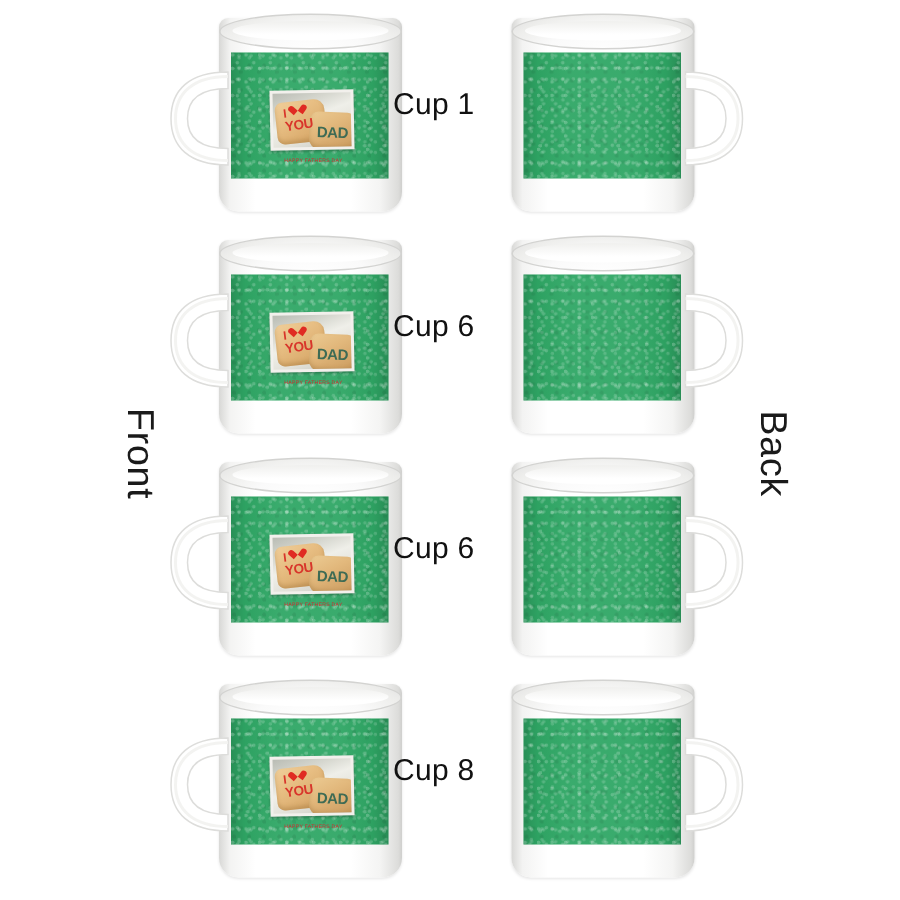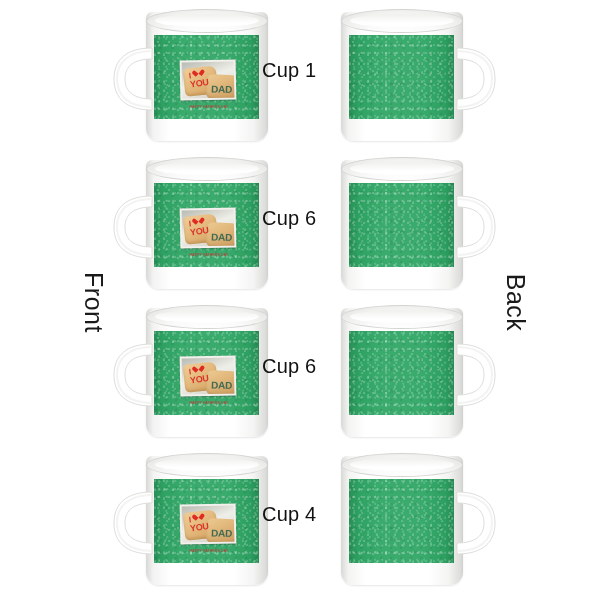--- a/index.html
+++ b/index.html
@@ -447,21 +447,21 @@
           </div>
         </div>
         <div class="caption">HAPPY  FATHERS DAY</div>
       </div>
 
       <div class="mug-rim">
         <div class="mug-rim-inner"></div>
       </div>
     </div>
 
-    <div class="cup-label">Cup 4</div>
+    <div class="cup-label">Cup 8</div>
 
     <div class="mug back">
       <div class="mug-body"></div>
 
       <svg class="handle-svg" viewBox="0 0 56 74">
         <path d="M16 6 C42 6 54 18 54 37 C54 56 42 68 16 68 L16 57 C34 57 43 50 43 37 C43 24 34 17 16 17 Z" fill="#ffffff" stroke="#dddddb" stroke-width="1"></path>
         <path d="M16 9 C39 9 51 20 51 37 C51 54 39 65 16 65" fill="none" stroke="#f2f2f0" stroke-width="2" opacity="0.9"></path>
       </svg>
 
       <div class="mug-print"></div>

